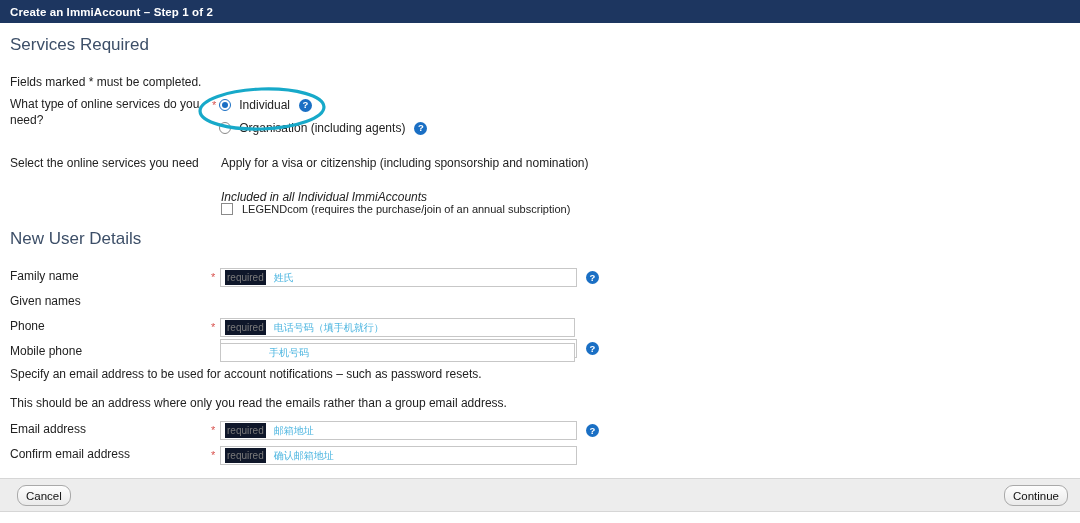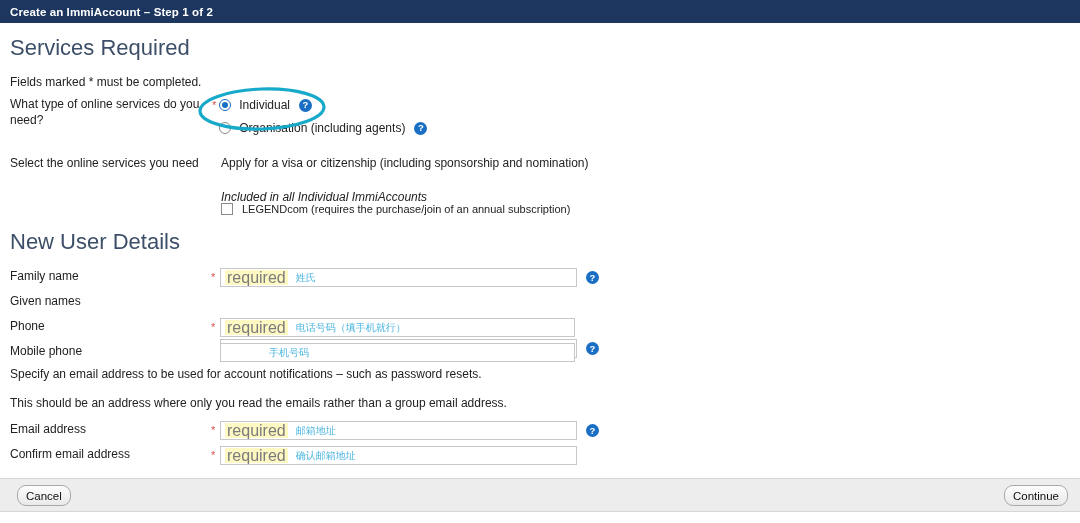--- a/index.html
+++ b/index.html
@@ -39,21 +39,21 @@
     position: absolute;
     left: 0; top: 23px;
     width: 1080px;
     height: 455px;
     background: #ffffff;
   }
 
   .section-heading {
     position: absolute;
     left: 10px;
-    font-size: 22px;
+    font-size: 17px;
     color: #3d4f68;
     font-weight: normal;
     white-space: nowrap;
   }
   #heading-services { top: 12px; }
   #heading-user { top: 206px; }
 
   .lbl {
     position: absolute;
     font-size: 12px;
@@ -209,23 +209,23 @@
     border: 1px solid #c7c7c7;
     background: #ffffff;
     box-sizing: border-box;
     position: relative;
     display: flex;
     align-items: center;
     padding-left: 4px;
     overflow: hidden;
   }
   .req-tag {
-    font-size: 16px;
+    font-size: 10px;
     color: #7b7b7b;
-    background: #fef9c3;
+    background: #0f172a;
     padding: 1px 2px 1px 2px;
     line-height: 13px;
     flex: none;
   }
   .cn-annot {
     font-size: 10px;
     color: #4bb5e0;
     margin-left: 8px;
     white-space: nowrap;
     line-height: 1;

